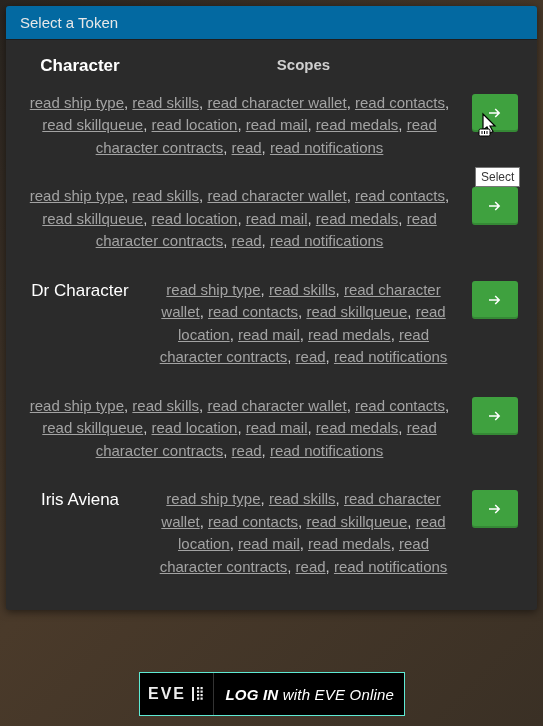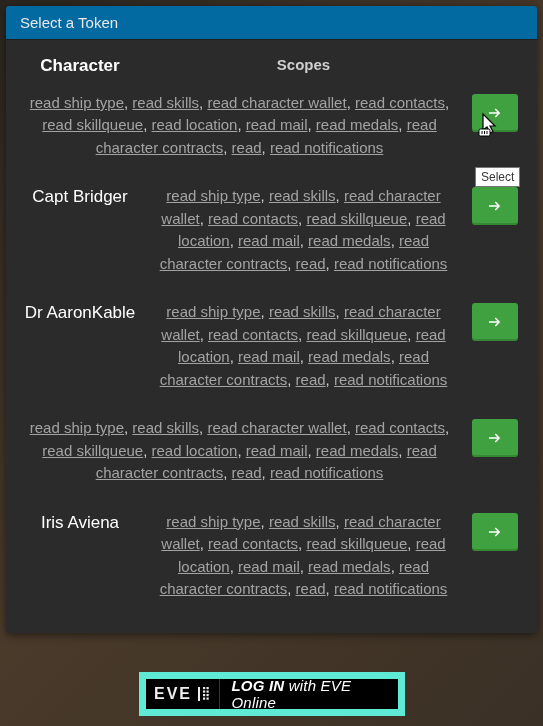--- a/index.html
+++ b/index.html
@@ -100,21 +100,21 @@
     white-space: nowrap;
     z-index: 9;
     margin-top: 19px;
   }
   .login-bar {
     position: absolute;
     bottom: 10px;
     left: 50%;
     transform: translateX(-50%);
     background: #000;
-    border: 7px solid #5eead4;
+    border: 1px solid #5eead4;
     display: flex;
     align-items: stretch;
     height: 44px;
     width: 266px;
     cursor: pointer;
   }
   .login-logo {
     width: 74px;
     display: flex;
     align-items: center;
@@ -159,32 +159,31 @@
                 <path d="M6 2 L6 18 L10 15 L13 21 L16 19.5 L13 14 L18 14 Z" fill="#fff" stroke="#000" stroke-width="1.2"></path>
                 <rect x="2" y="17" width="11" height="7" rx="1.5" fill="#fff" stroke="#000" stroke-width="1"></rect>
                 <line x1="5" y1="19" x2="5" y2="22" stroke="#000" stroke-width="1"></line>
                 <line x1="7.5" y1="19" x2="7.5" y2="22" stroke="#000" stroke-width="1"></line>
                 <line x1="10" y1="19" x2="10" y2="22" stroke="#000" stroke-width="1"></line>
               </svg></div>
             <div class="tooltip">Select</div>
           </div>
         </div>
         <div class="row data">
-          <div class="col-char">Capt Bridger</div>
-          <div class="col-scopes"><a href="#">read ship type</a>, <a href="#">read skills</a>, <a href="#">read character wallet</a>, <a href="#">read contacts</a>, <a href="#">read skillqueue</a>, <a href="#">read location</a>, <a href="#">read mail</a>, <a href="#">read medals</a>, <a href="#">read character contracts</a>, <a href="#">read</a>, <a href="#">read notifications</a></div>
-          <div class="col-action">
-            <button class="select-btn">
-              <svg viewBox="0 0 24 24">
-                <path d="M4 11h11.17l-3.58-3.59L13 6l6 6-6 6-1.41-1.41L15.17 13H4z"></path>
-              </svg>
-            </button>
-          </div>
-        </div>
-        <div class="row data">
-          <div class="col-char">Dr AaronKable</div>
+          <div class="col-scopes"><a href="#">read ship type</a>, <a href="#">read skills</a>, <a href="#">read character wallet</a>, <a href="#">read contacts</a>, <a href="#">read skillqueue</a>, <a href="#">read location</a>, <a href="#">read mail</a>, <a href="#">read medals</a>, <a href="#">read character contracts</a>, <a href="#">read</a>, <a href="#">read notifications</a></div>
+          <div class="col-action">
+            <button class="select-btn">
+              <svg viewBox="0 0 24 24">
+                <path d="M4 11h11.17l-3.58-3.59L13 6l6 6-6 6-1.41-1.41L15.17 13H4z"></path>
+              </svg>
+            </button>
+          </div>
+        </div>
+        <div class="row data">
+          <div class="col-char">Dr Character</div>
           <div class="col-scopes"><a href="#">read ship type</a>, <a href="#">read skills</a>, <a href="#">read character wallet</a>, <a href="#">read contacts</a>, <a href="#">read skillqueue</a>, <a href="#">read location</a>, <a href="#">read mail</a>, <a href="#">read medals</a>, <a href="#">read character contracts</a>, <a href="#">read</a>, <a href="#">read notifications</a></div>
           <div class="col-action">
             <button class="select-btn">
               <svg viewBox="0 0 24 24">
                 <path d="M4 11h11.17l-3.58-3.59L13 6l6 6-6 6-1.41-1.41L15.17 13H4z"></path>
               </svg>
             </button>
           </div>
         </div>
         <div class="row data">

